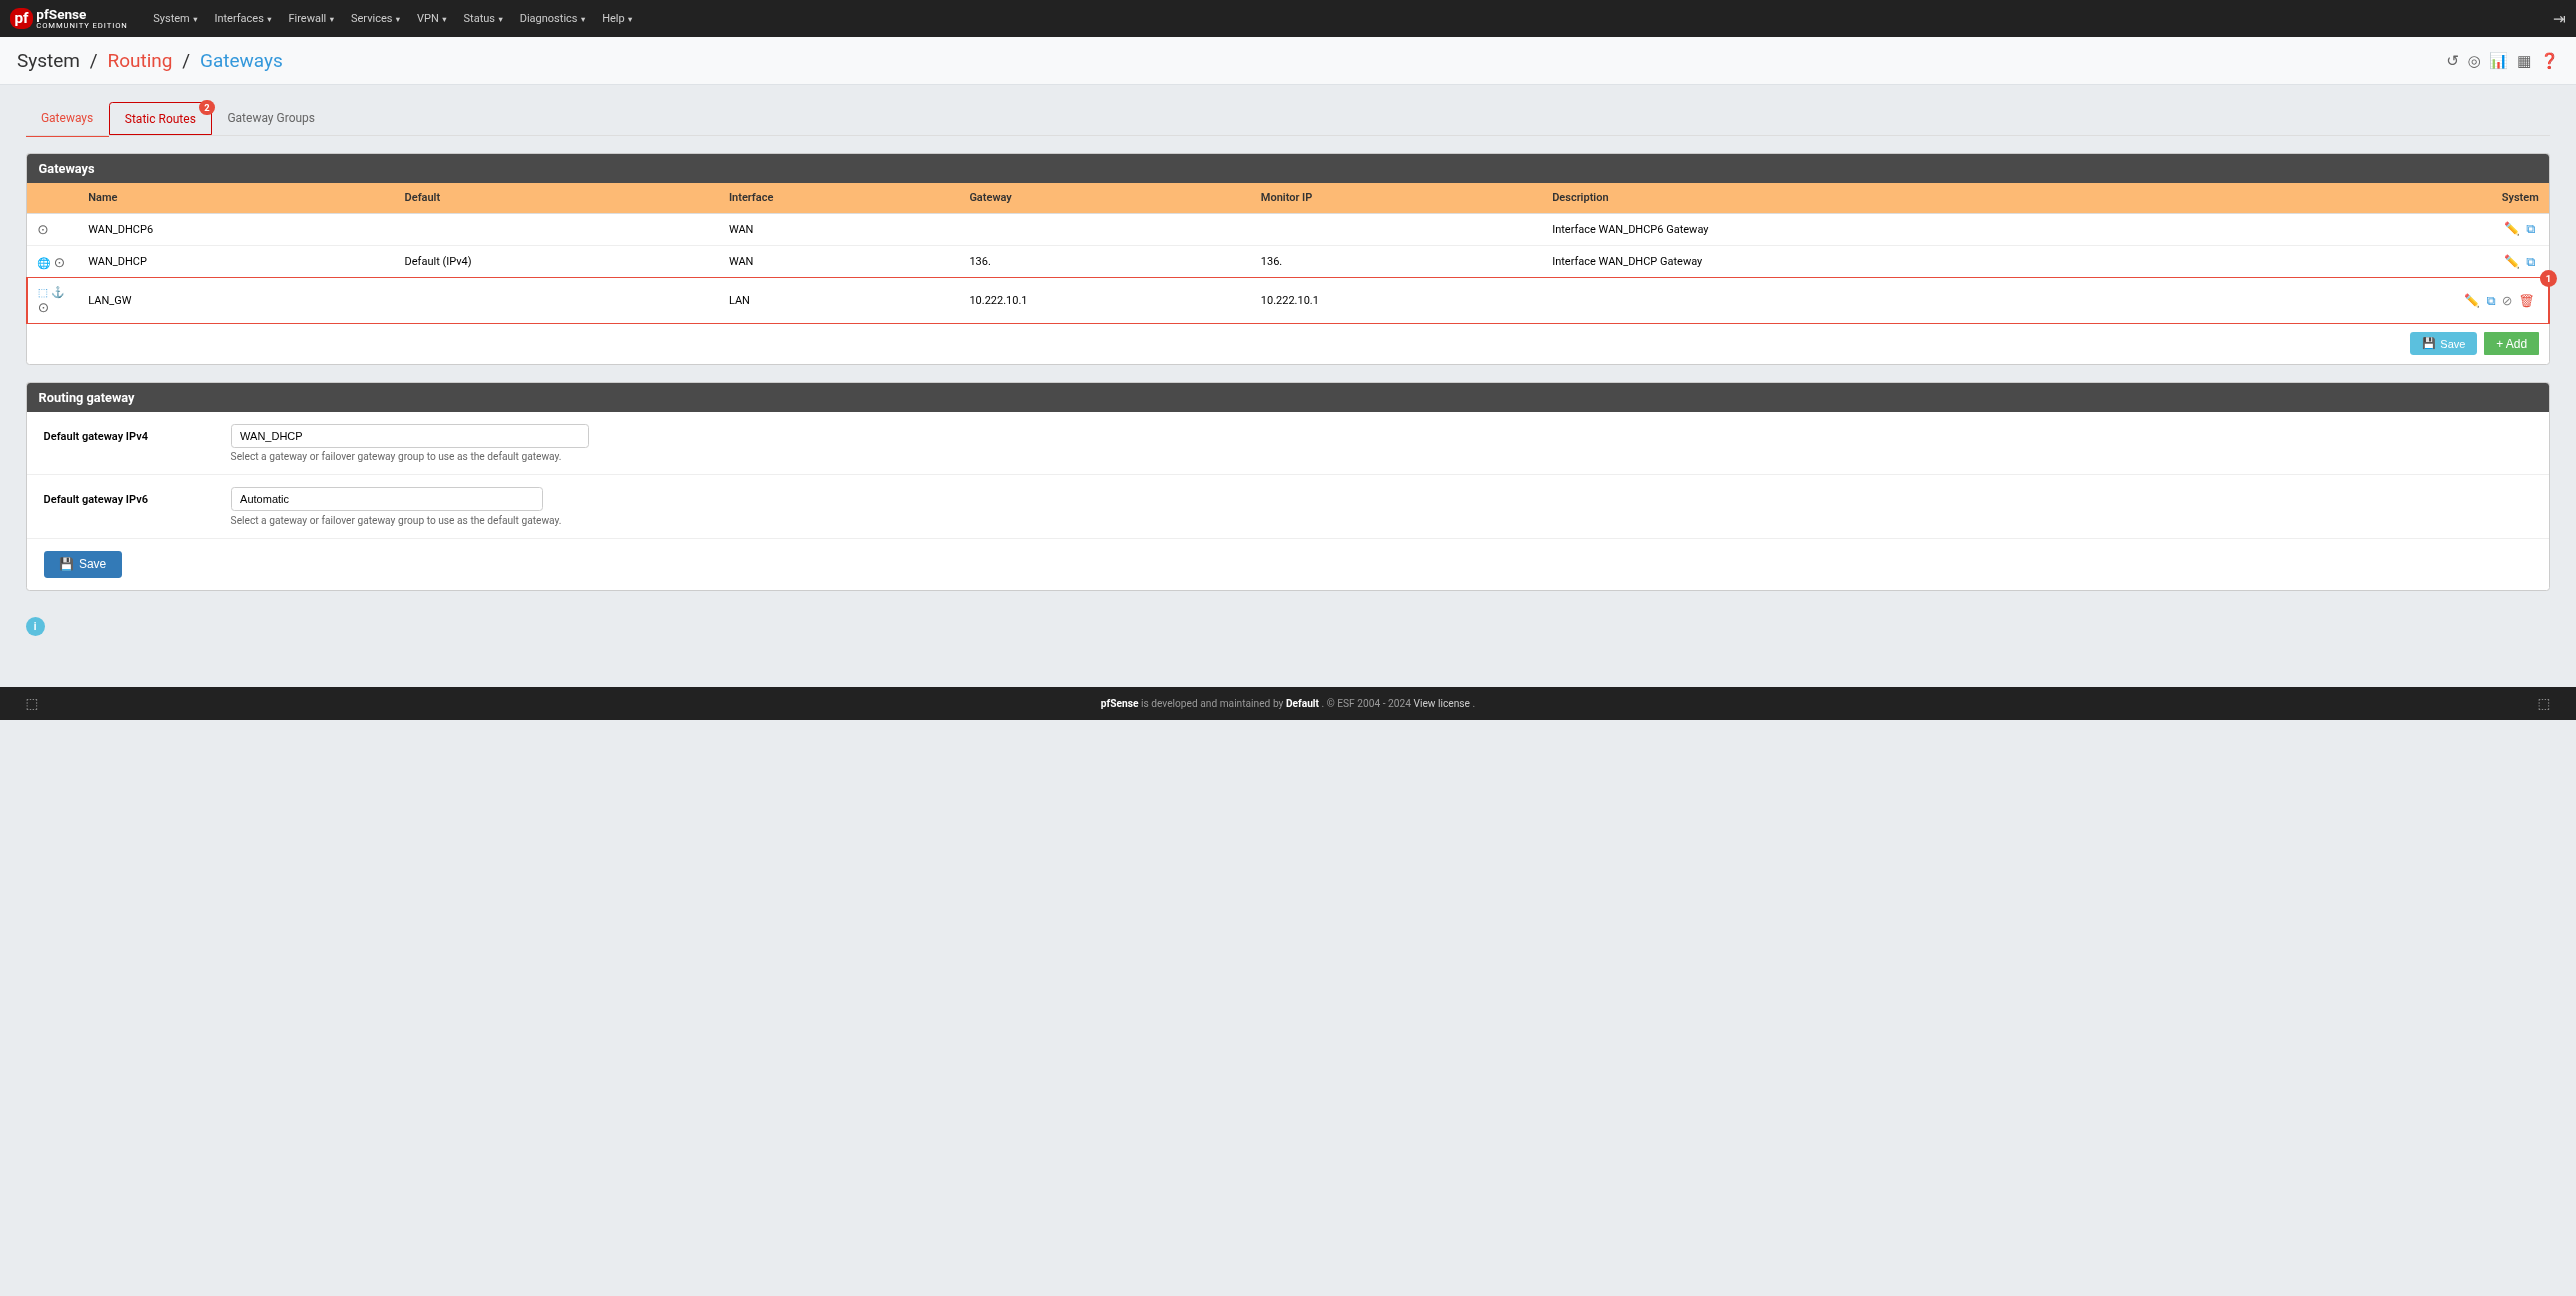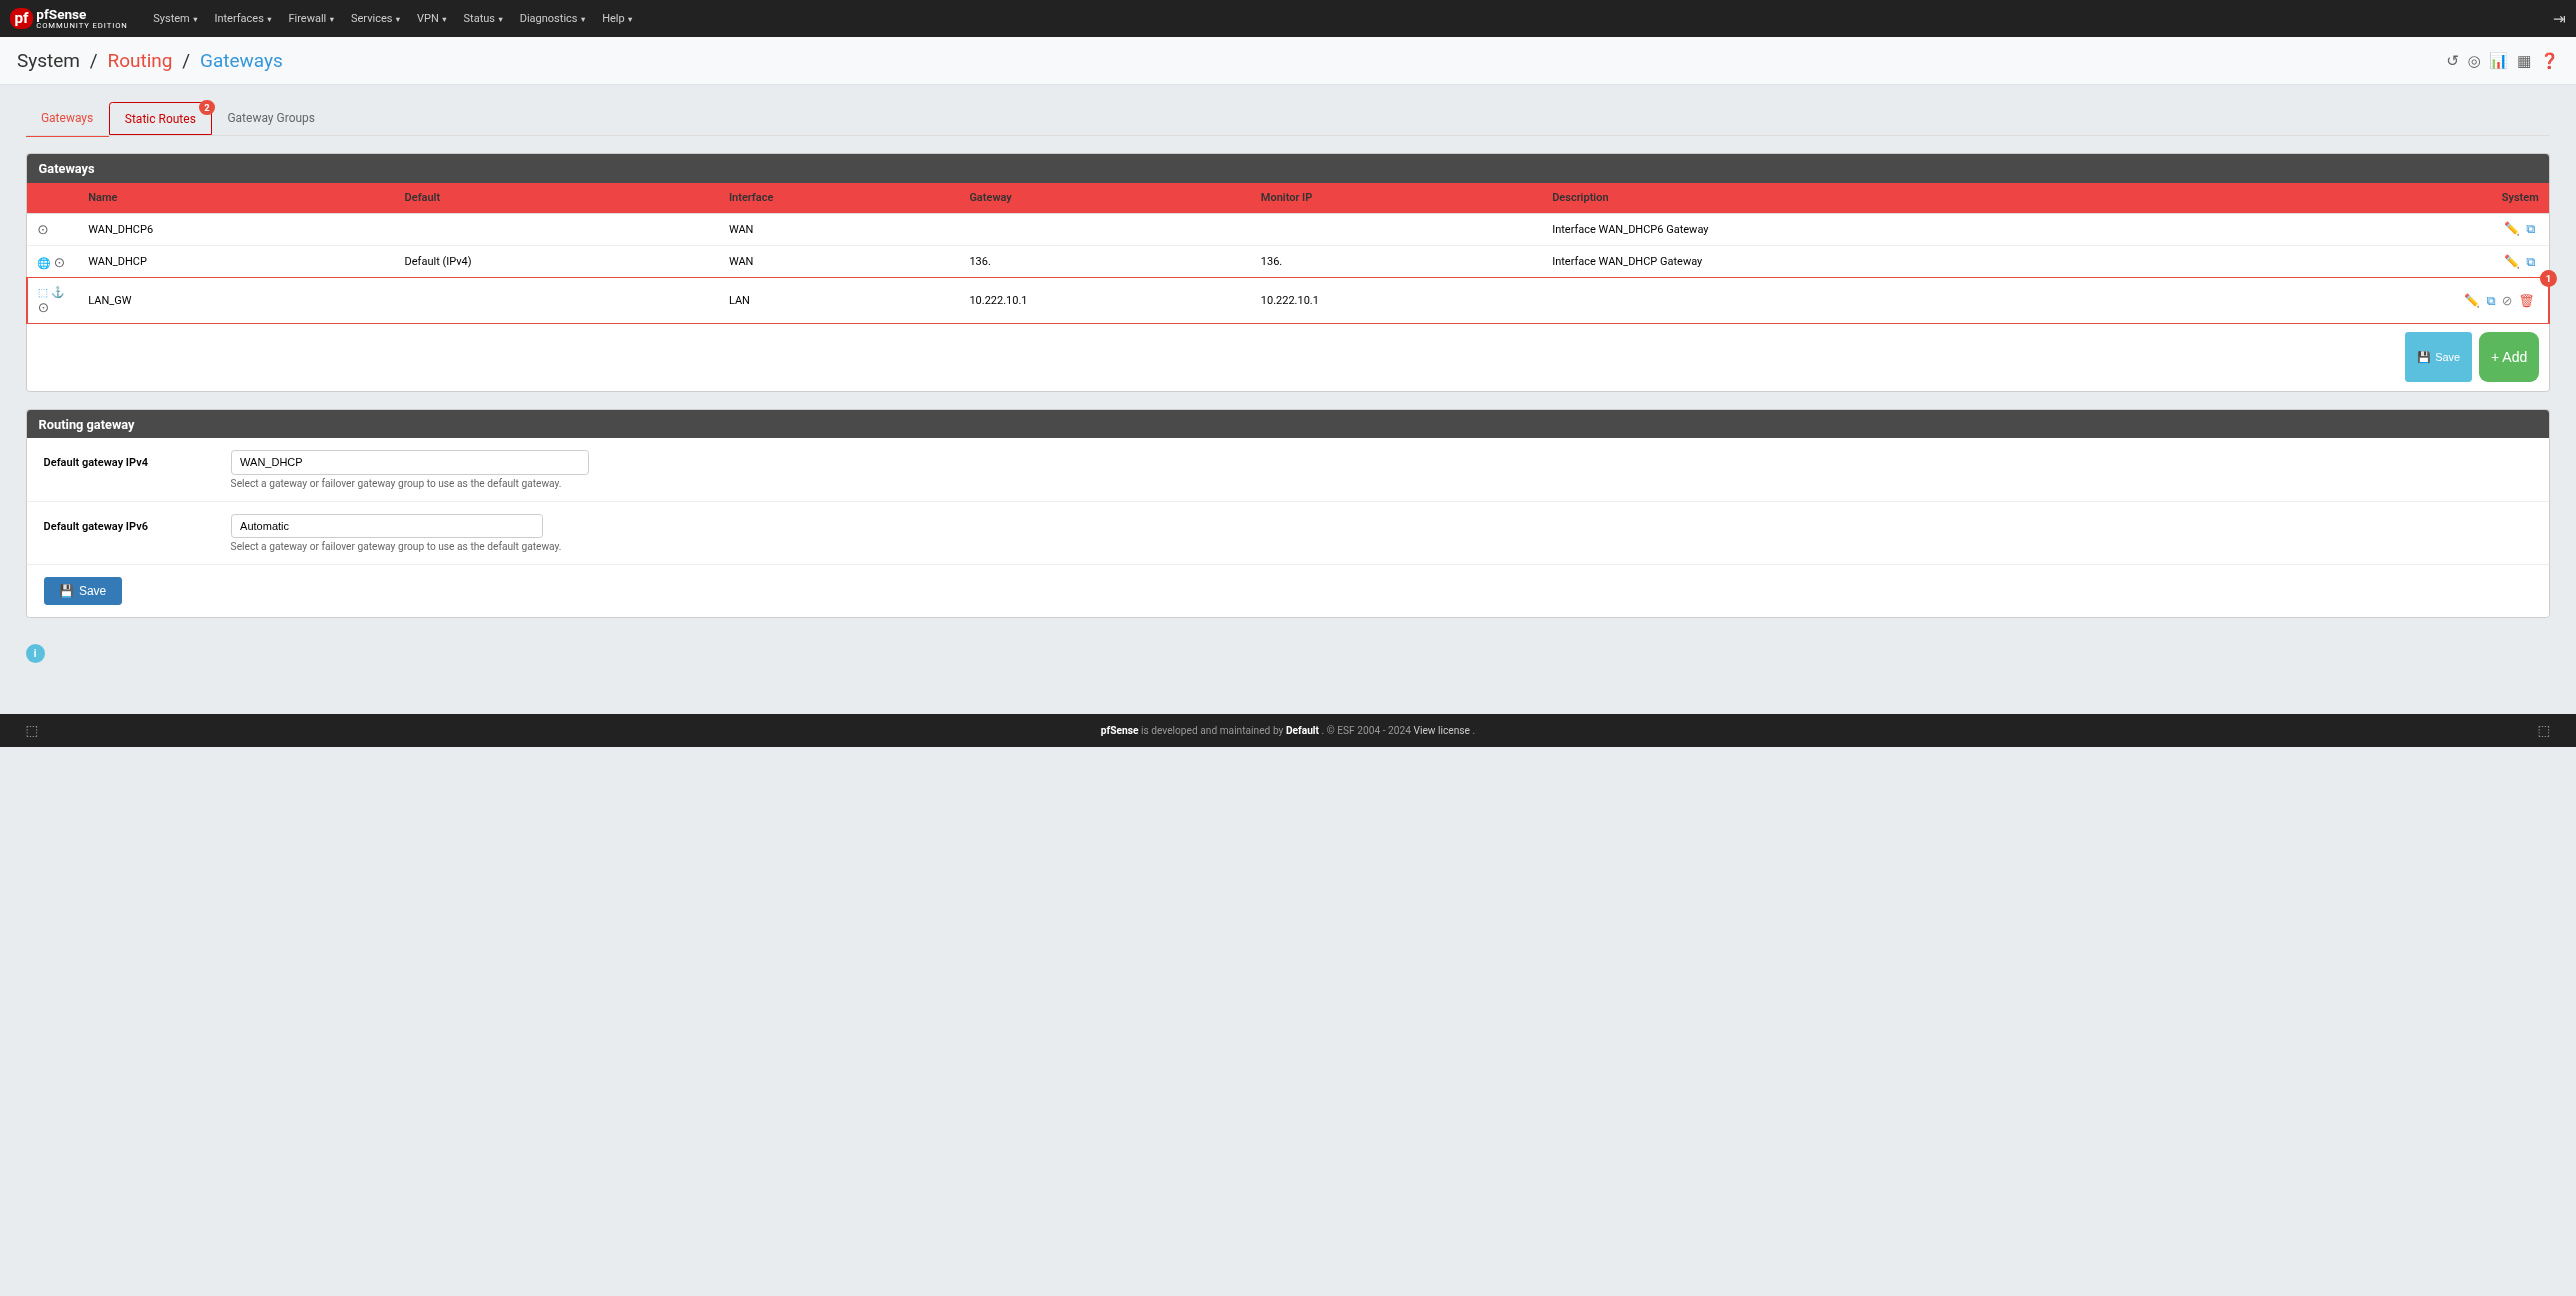--- a/index.html
+++ b/index.html
@@ -37,36 +37,36 @@
     .tab.active { color: #e74c3c; border-bottom: 1.7px solid #e74c3c; margin-bottom: -1.7px; }
     .tab.bordered { border: 0.9px solid #c00; color: #c00; border-radius: 3.4px 3.4px 0 0; }
     .tab-badge { position: absolute; top: -3.4px; right: -3.4px; background: #e74c3c; color: white; border-radius: 50%; width: 15.3px; height: 15.3px; font-size: 9.4px; display: flex; align-items: center; justify-content: center; font-weight: bold; }
 
     
     .section { background: white; border: 0.9px solid #ccc; border-radius: 3.4px; margin-bottom: 17px; }
     .section-header { background: #4a4a4a; color: white; padding: 6.8px 12px; font-size: 12.8px; font-weight: bold; border-radius: 3.4px 3.4px 0 0; }
 
     
     table { width: 100%; border-collapse: collapse; }
-    table th { text-align: left; padding: 8.5px 10.2px; font-weight: 600; font-size: 11px; border-bottom: 0.9px solid #ddd; background: #ef4444; color: #333; }
+    table th { text-align: left; padding: 8.5px 10.2px; font-weight: 600; font-size: 11px; border-bottom: 0.9px solid #ddd; background: #fdba74; color: #333; }
     table td { padding: 7.7px 10.2px; border-bottom: 0.9px solid #eee; font-size: 11px; vertical-align: middle; }
     table tr:last-child td { border-bottom: none; }
 
     .icon-check { color: #666; font-size: 13.6px; }
     .icon-globe { font-size: 11px; }
     .action-icon { color: #3498db; cursor: pointer; font-size: 12.8px; margin-right: 3.4px; }
     .action-icon.red { color: #e74c3c; }
     .action-icon.gray { color: #888; }
 
     .badge-number { background: #e74c3c; color: white; border-radius: 50%; width: 17px; height: 17px; display: inline-flex; align-items: center; justify-content: center; font-size: 9.4px; font-weight: bold; }
 
     
     .table-actions { padding: 8.5px 10.2px; display: flex; justify-content: flex-end; gap: 6.8px; border-top: 0.9px solid #eee; }
     .btn-save { background: #5bc0de; color: white; border: none; padding: 5.1px 12px; border-radius: 3.4px; cursor: pointer; display: flex; align-items: center; gap: 4.3px; font-size: 11px; }
-    .btn-add { background: #5cb85c; color: white; border: none; padding: 17px 12px; border-radius: 9px; cursor: pointer; display: flex; align-items: center; gap: 4.3px; font-size: 14px; }
+    .btn-add { background: #5cb85c; color: white; border: none; padding: 4px 12px; border-radius: 1px; cursor: pointer; display: flex; align-items: center; gap: 4.3px; font-size: 12px; }
 
     
     .form-row { display: flex; align-items: flex-start; padding: 12px 17px; border-bottom: 0.9px solid #eee; }
     .form-row:last-child { border-bottom: none; }
     .form-label { width: 187px; font-weight: 600; padding-top: 6px; font-size: 11px; flex-shrink: 0; }
     .form-content { flex: 1; }
     .form-select { width: 100%; max-width: 358px; padding: 5.1px 8.5px; border: 0.9px solid #ccc; border-radius: 3.4px; font-size: 11px; background: white; appearance: none; cursor: pointer; }
     .form-help { font-size: 10.2px; color: #666; margin-top: 3.4px; }
 
     

